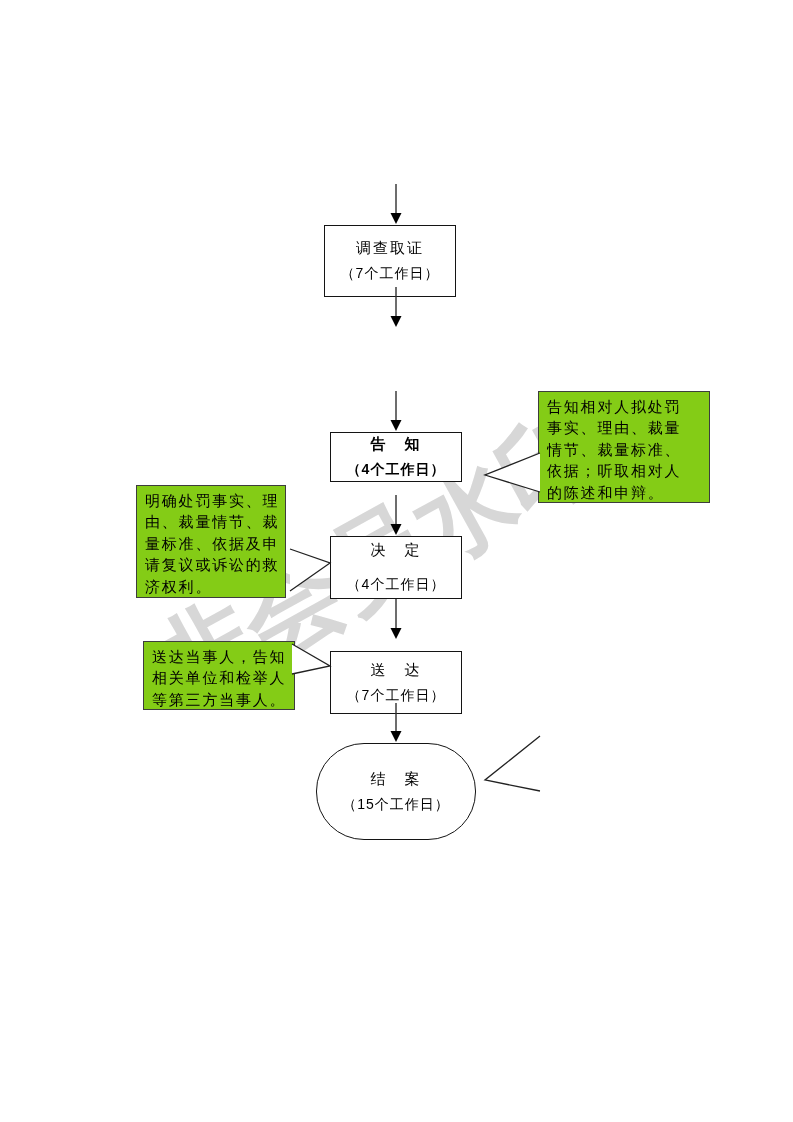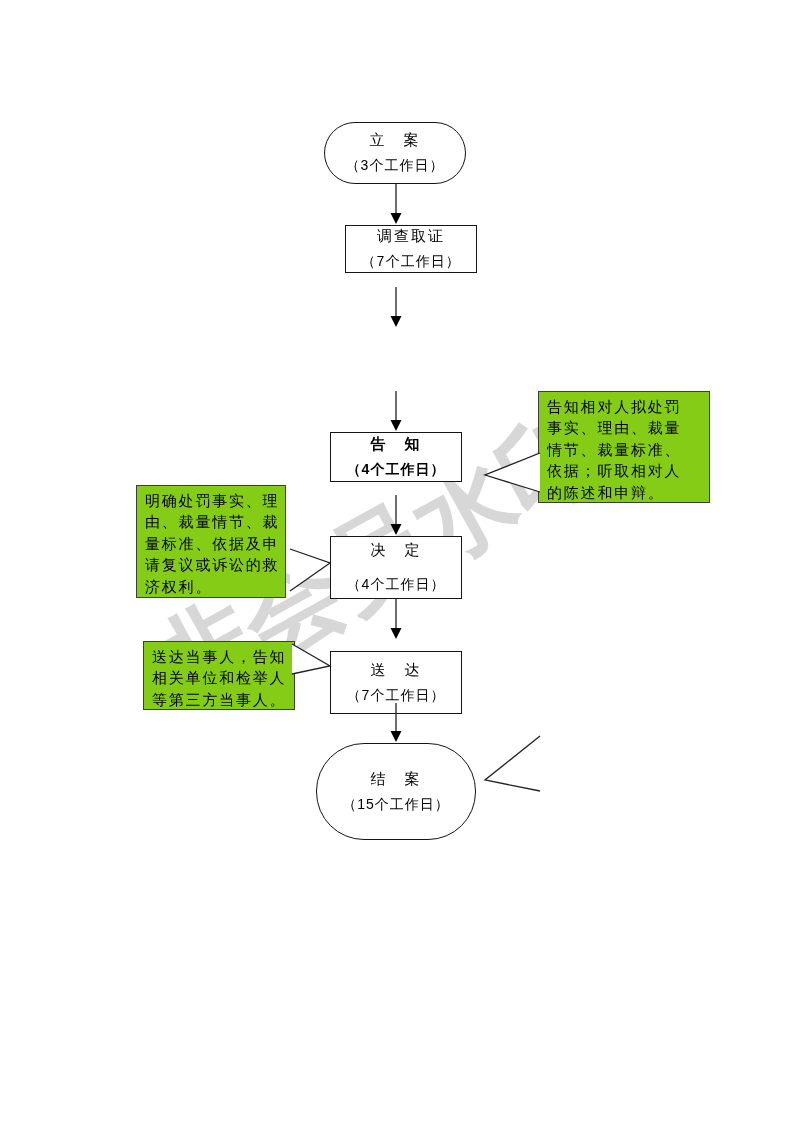--- a/index.html
+++ b/index.html
@@ -21,21 +21,21 @@
   
   .node {
     position:absolute; background:#ffffff; border:1.4px solid #141414;
     display:flex; flex-direction:column; align-items:center; justify-content:center;
     gap:7px; z-index:1; box-sizing:border-box; text-align:center;
   }
   .node-title    { font-size:15px; letter-spacing:2px; white-space:nowrap; }
   .node-duration { font-size:14px; letter-spacing:1px; white-space:nowrap; }
 
   #n-filing        { left:324px; top:122px; width:142px; height:62px; border-radius:31px; }
-  #n-investigation { left:345px; top:225px; width:132px; height:48px;font-family:Liberation Mono, monospace; }
+  #n-investigation { left:324px; top:225px; width:132px; height:72px; }
   #n-review        { left:330px; top:328px; width:133px; height:63px; }
   #n-notification  { left:330px; top:432px; width:132px; height:50px;font-weight:bold; }
   #n-decision      { left:330px; top:536px; width:132px; height:63px;gap:16px; }
   #n-delivery      { left:330px; top:640px; width:132px; height:63px;margin-top:11px; }
   #n-closing       { left:316px; top:743px; width:160px; height:97px; border-radius:48px; }
 
   
   .callout {
     position:absolute; background:#84cc16; border:1.5px solid #3d3d3d;
     z-index:1; box-sizing:border-box; padding:4px 4px 3px 8px;
@@ -55,24 +55,20 @@
     z-index:2; pointer-events:none;
   }
 </style>
 </head>
 <body>
 
 <div class="page">
 
   <div class="watermark">非会员水印</div>
 
-  <div class="node" id="n-filing">
-    <div class="node-title">立　案</div>
-    <div class="node-duration">（3个工作日）</div>
-  </div>
 
   <div class="node" id="n-investigation">
     <div class="node-title">调查取证</div>
     <div class="node-duration">（7个工作日）</div>
   </div>
 
 
   <div class="node" id="n-notification">
     <div class="node-title">告　知</div>
     <div class="node-duration">（4个工作日）</div>

